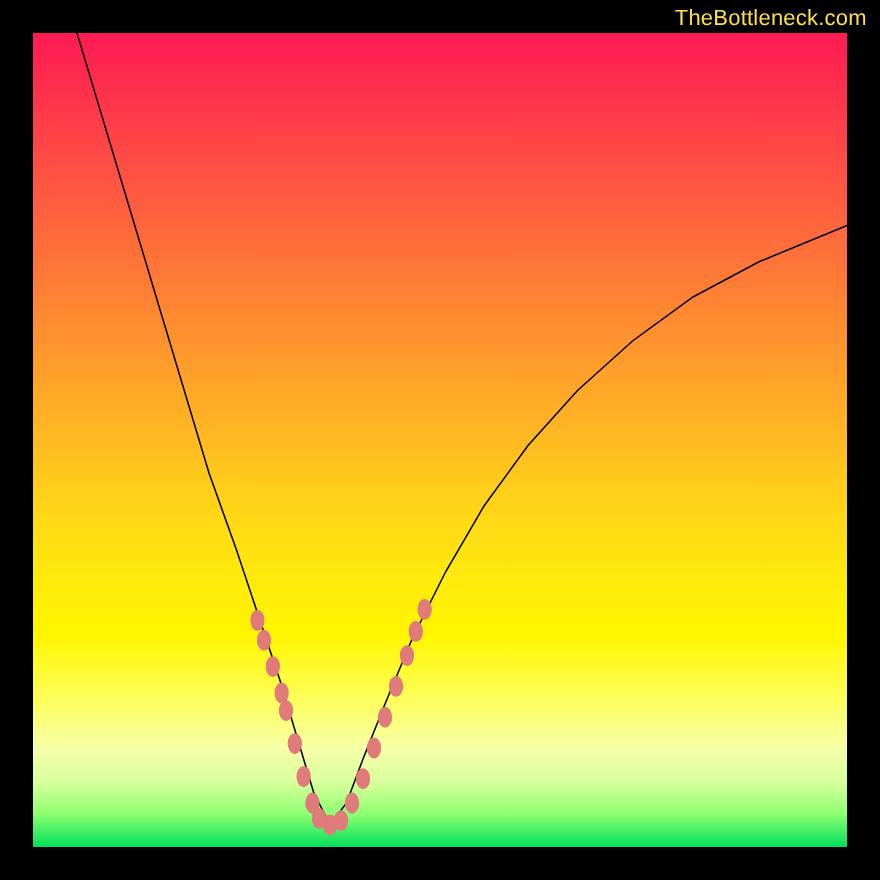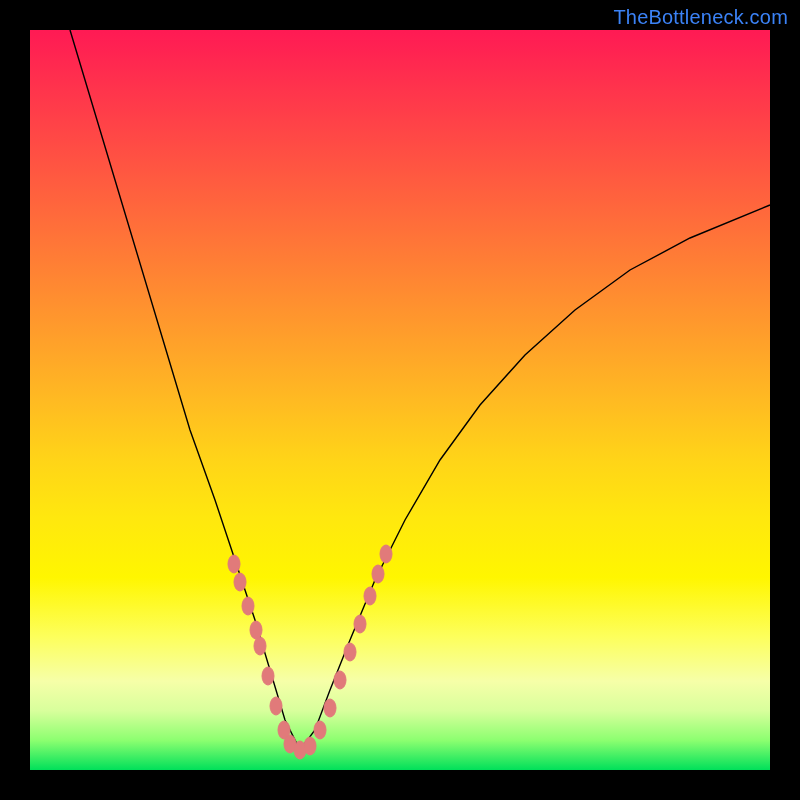--- a/index.html
+++ b/index.html
@@ -30,21 +30,21 @@
       #fdff5c 82%,
       #f6ffa8 88%,
       #d8ff9c 92%,
       #8cff70 96%,
       #00e05a 100%);
   }
   .watermark {
     position: absolute;
     top: 6px;
     right: 12px;
-    color: #3b82f6;
+    color: #fde047;
     font-size: 20px;
     font-weight: 500;
     letter-spacing: 0.2px;
     user-select: none;
   }
   svg.plot {
     position: absolute;
     left: 0;
     top: 0;
     width: 740px;

